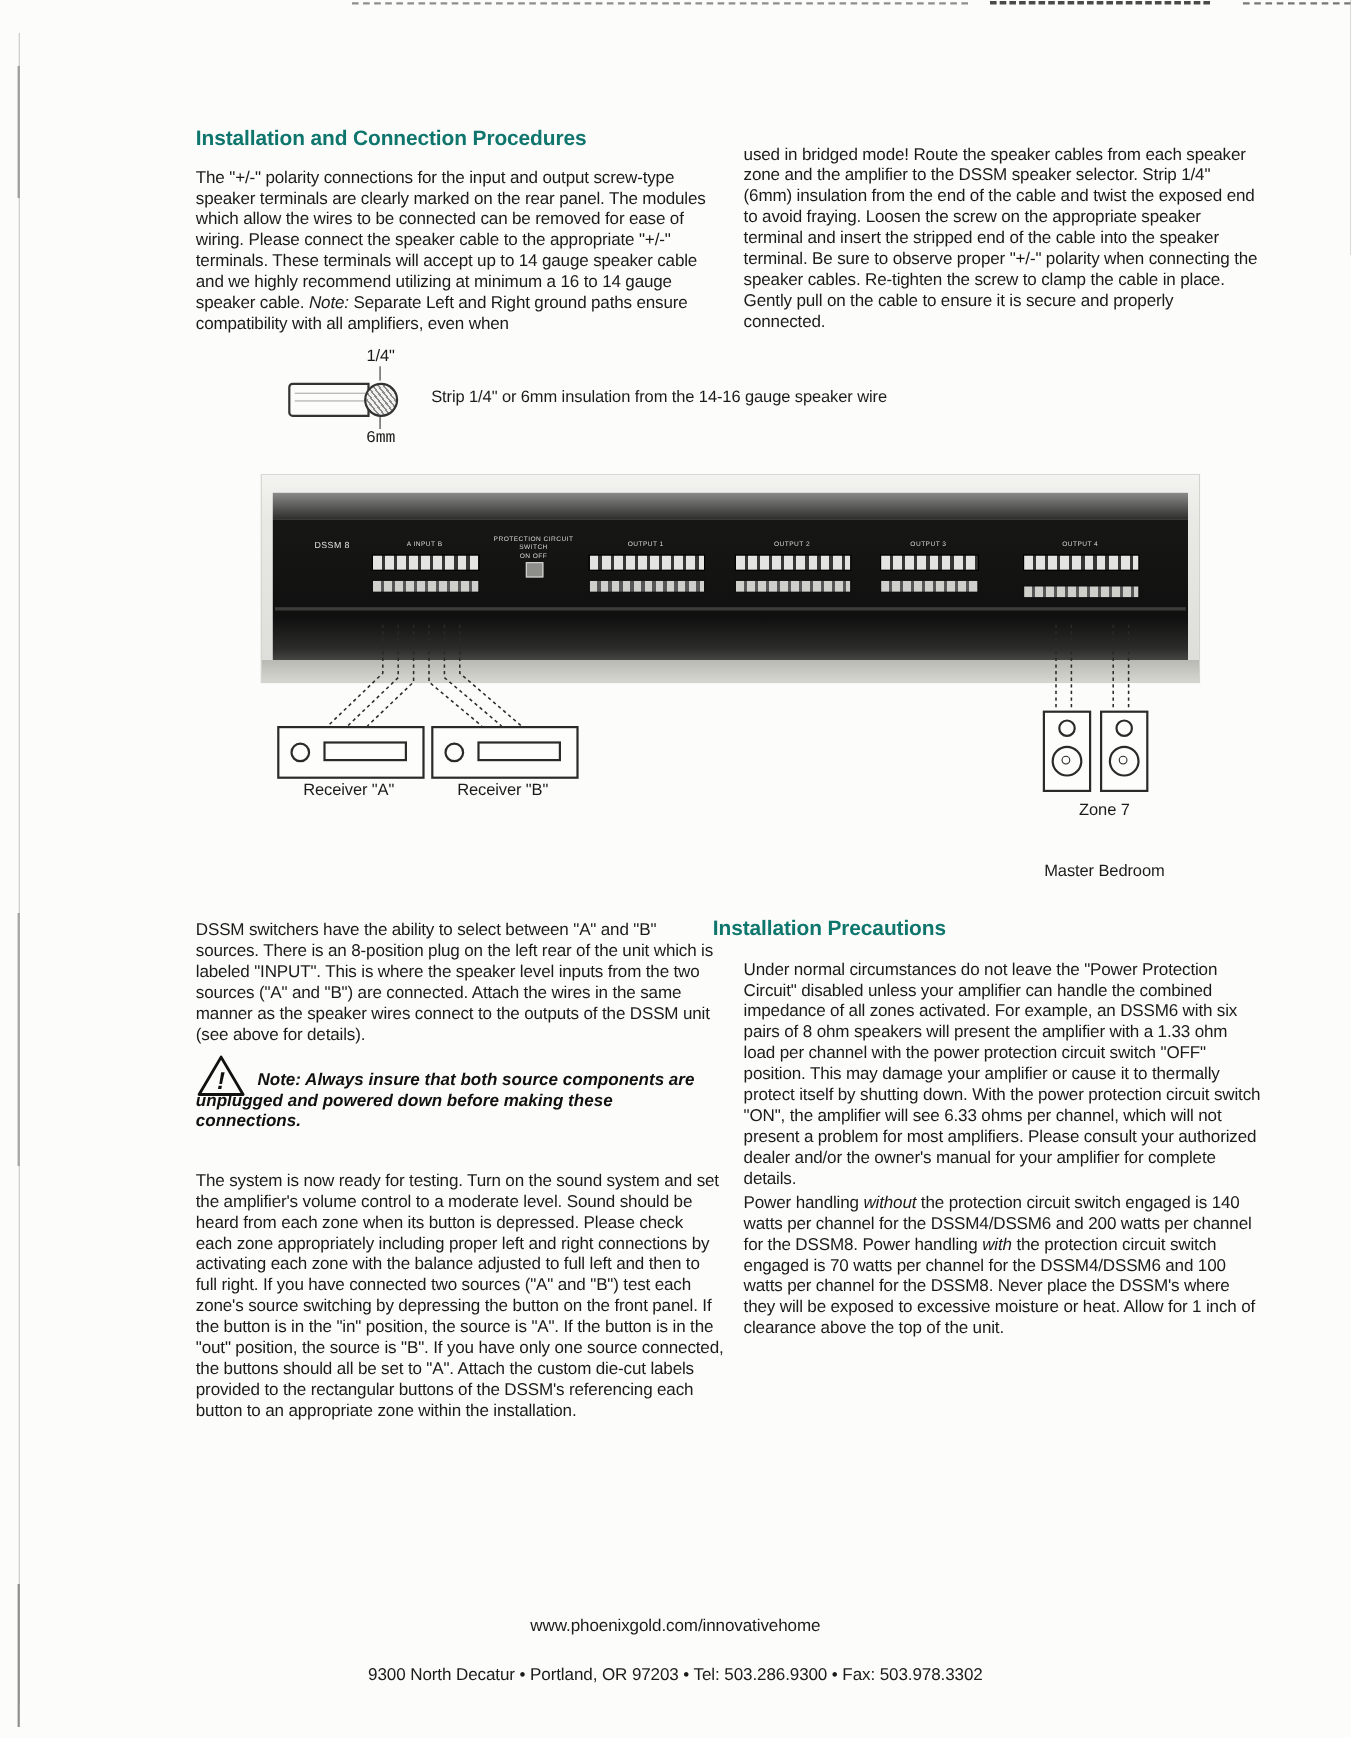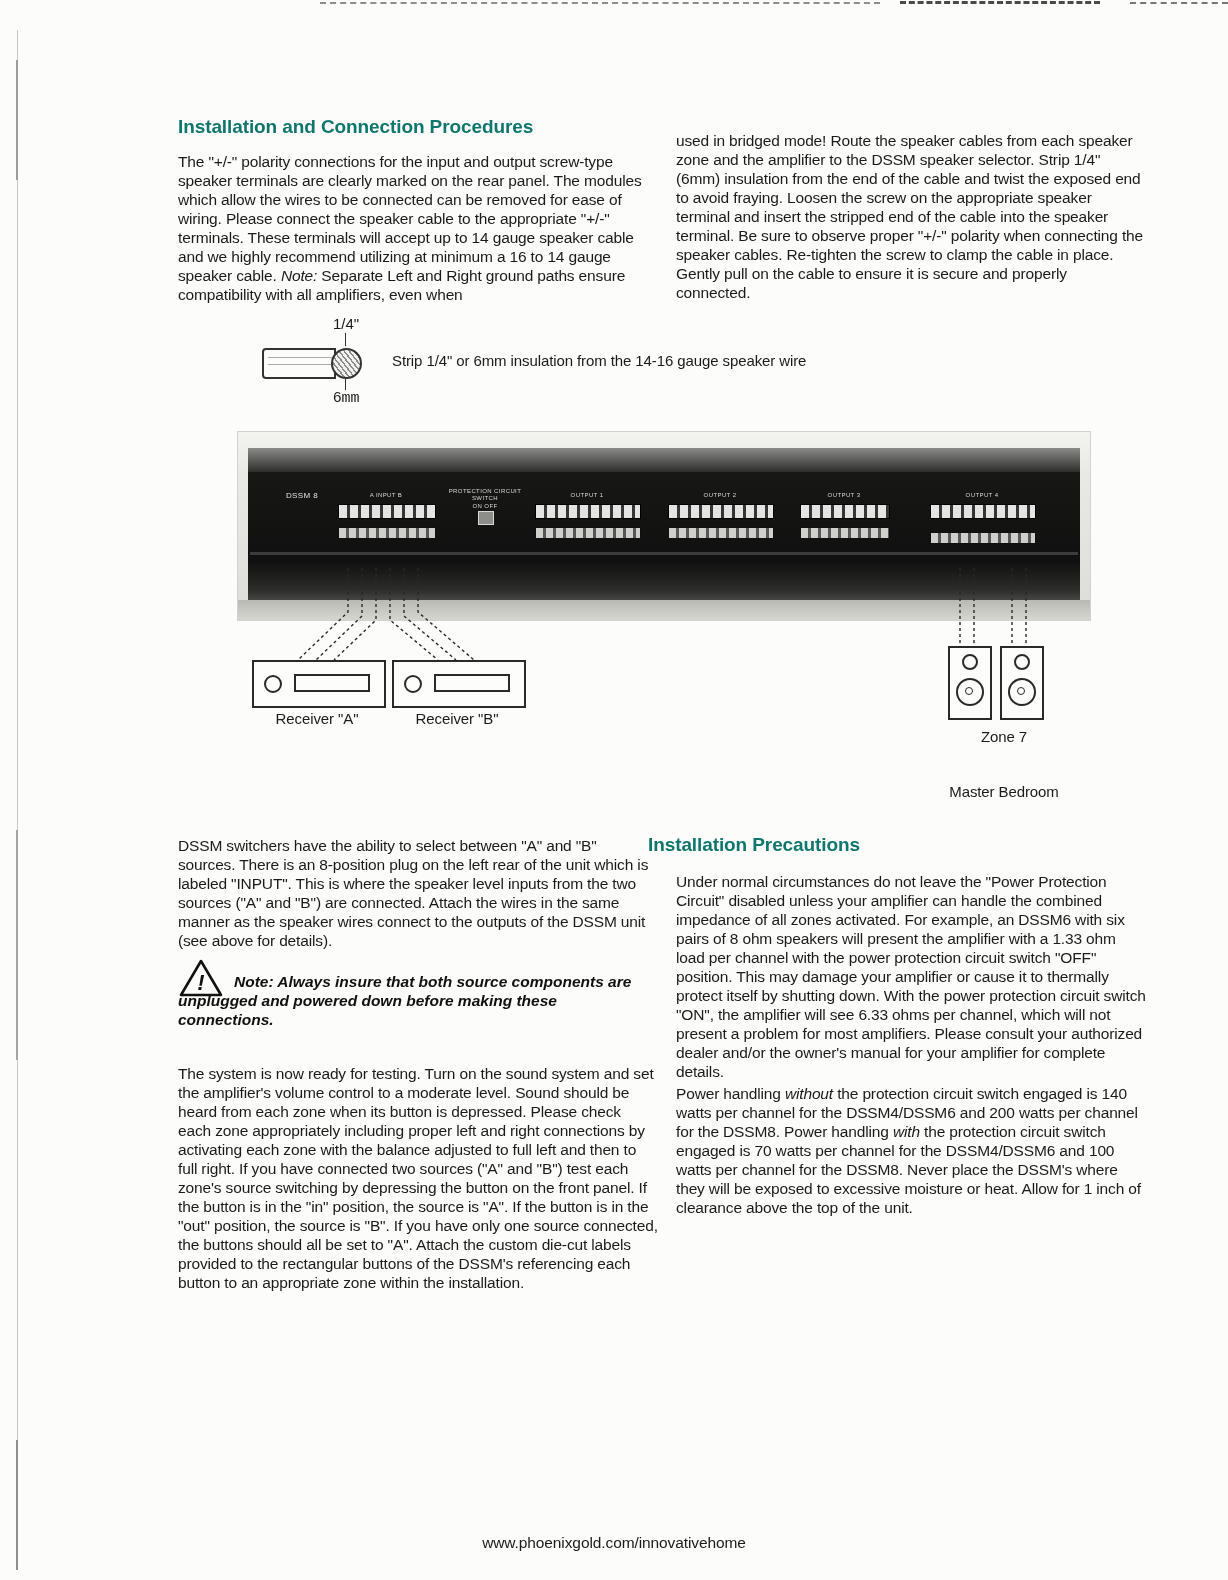--- a/index.html
+++ b/index.html
@@ -143,15 +143,16 @@
   <div class="body" style="left:178px;top:1064px;width:480px;">The system is now ready for testing.  Turn on the sound system and set the amplifier's volume control to a moderate level.  Sound should be heard from each zone when its button is depressed.  Please check each zone appropriately including proper left and right connections by activating each zone with the balance adjusted to full left and then to full right.  If you have connected two sources ("A" and "B") test each zone's source switching by depressing the button on the front panel.  If the button is in the "in" position, the source is "A".  If the button is in the "out" position, the source is "B".  If you have only one source connected, the buttons should all be set to "A".  Attach the custom die-cut labels provided to the rectangular buttons of the DSSM's referencing each button to an appropriate zone within the installation.</div>
 
   <div class="h" style="left:648px;top:834px;">Installation Precautions</div>
 
   <div class="body" style="left:676px;top:872px;width:472px;">Under normal circumstances do not leave the "Power Protection Circuit" disabled unless your amplifier can handle the combined impedance of all zones activated.  For example, an DSSM6 with six pairs of 8 ohm speakers will present the amplifier with a 1.33 ohm load per channel with the power protection circuit switch "OFF"  position.  This may damage your amplifier or cause it to thermally protect itself by shutting down.  With the power protection circuit switch "ON", the amplifier will see 6.33 ohms per channel, which will not present a problem for most amplifiers.  Please consult your authorized dealer and/or the owner's manual for your amplifier for complete details.</div>
 
   <div class="body" style="left:676px;top:1084px;width:472px;">
     <span>Power handling </span><i>without</i><span> the protection circuit switch engaged is 140 watts per channel for the DSSM4/DSSM6 and 200 watts per channel for the DSSM8.  Power handling </span><i>with</i><span> the protection circuit switch engaged is 70 watts per channel for the DSSM4/DSSM6 and 100 watts per channel for the DSSM8.  Never place the DSSM's where they will be exposed to excessive moisture or heat.  Allow for 1 inch of clearance above the top of the unit.</span>
   </div>
 
-  <div class="lbl" style="left:114px;top:1534px;width:1000px;font-size:15.5px;">www.phoenixgold.com/innovativehome</div>
+  <div class="lbl" style="left:114px;top:1514px;width:1000px;font-size:15.5px;">9300 North Decatur • Portland, OR 97203 • Tel: 503.286.9300 • Fax: 503.978.3302</div>
+  <div class="lbl" style="left:114px;top:1470px;width:1000px;font-size:15.5px;">www.phoenixgold.com/innovativehome</div>
 
 </div>
 
 </body></html>

